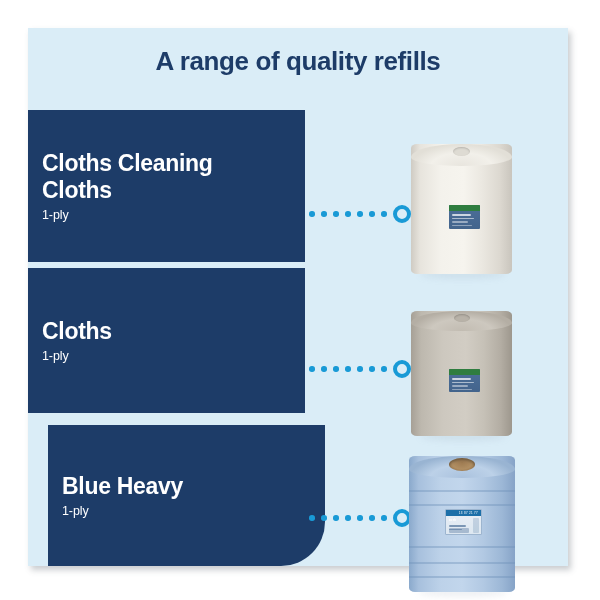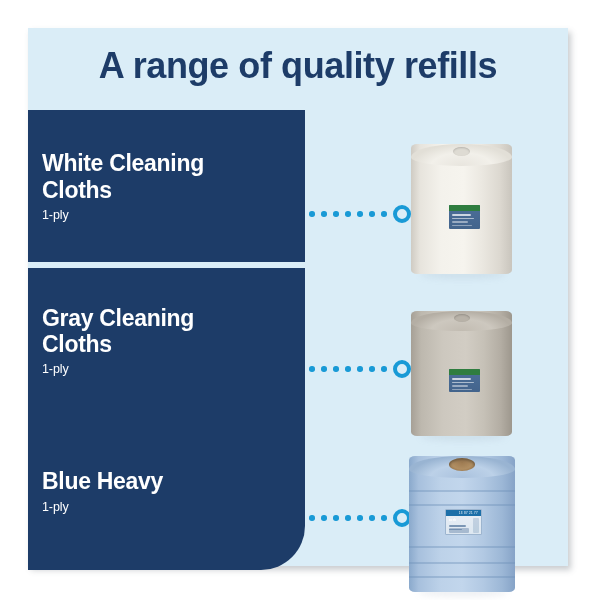--- a/index.html
+++ b/index.html
@@ -26,42 +26,42 @@
   }
 
   
   #page-title {
     position: absolute;
     left: 0;
     top: 20px;
     width: 540px;
     text-align: center;
     color: #1d3c68;
-    font-size: 36px;
+    font-size: 26px;
     font-weight: bold;
     letter-spacing: -0.4px;
     line-height: 1;
     white-space: nowrap;
   }
 
   
   .product-panel {
     position: absolute;
     left: 0px;
     width: 277px;
     background: #1d3c68;
     box-sizing: border-box;
     padding-left: 14px;
     display: flex;
     flex-direction: column;
     justify-content: center;
   }
   #panel-white  { top: 82px;  height: 152px; }
   #panel-gray   { top: 240px; height: 145px; }
-  #panel-blue   { top: 384px; height: 158px; border-bottom-right-radius: 44px; }
+  #panel-blue   { top: 397px; height: 141px; border-bottom-right-radius: 44px; margin-left: 20px; }
 
   .panel-title {
     color: #ffffff;
     font-size: 23px;
     font-weight: bold;
     line-height: 1.14;
     letter-spacing: -0.3px;
   }
   .panel-sub {
     color: #ffffff;
@@ -235,21 +235,21 @@
   }
 </style>
 </head>
 <body>
 
 <div id="infographic-card">
 
   <div id="page-title">A range of quality refills</div>
 
   <div class="product-panel" id="panel-white">
-    <div class="panel-title">White Cleaning</div>
+    <div class="panel-title">Cloths Cleaning</div>
     <div class="panel-title">Cloths</div>
     <div class="panel-sub">1-ply</div>
   </div>
 
   <div class="connector" id="connector-white">
     <div class="dots">
       <span class="dot"></span>
       <span class="dot"></span>
       <span class="dot"></span>
       <span class="dot"></span>
@@ -270,21 +270,20 @@
       <div class="label-lines" style="top:9px;">
         <div class="label-line" style="background:rgba(255,255,255,0.72); width:74%;"></div>
         <div class="label-line" style="background:rgba(255,255,255,0.55); width:88%;"></div>
         <div class="label-line" style="background:rgba(255,255,255,0.45); width:62%;"></div>
         <div class="label-line" style="background:rgba(255,255,255,0.40); width:80%;"></div>
       </div>
     </div>
   </div>
 
   <div class="product-panel" id="panel-gray">
-    <div class="panel-title">Gray Cleaning</div>
     <div class="panel-title">Cloths</div>
     <div class="panel-sub">1-ply</div>
   </div>
 
   <div class="connector" id="connector-gray">
     <div class="dots">
       <span class="dot"></span>
       <span class="dot"></span>
       <span class="dot"></span>
       <span class="dot"></span>

